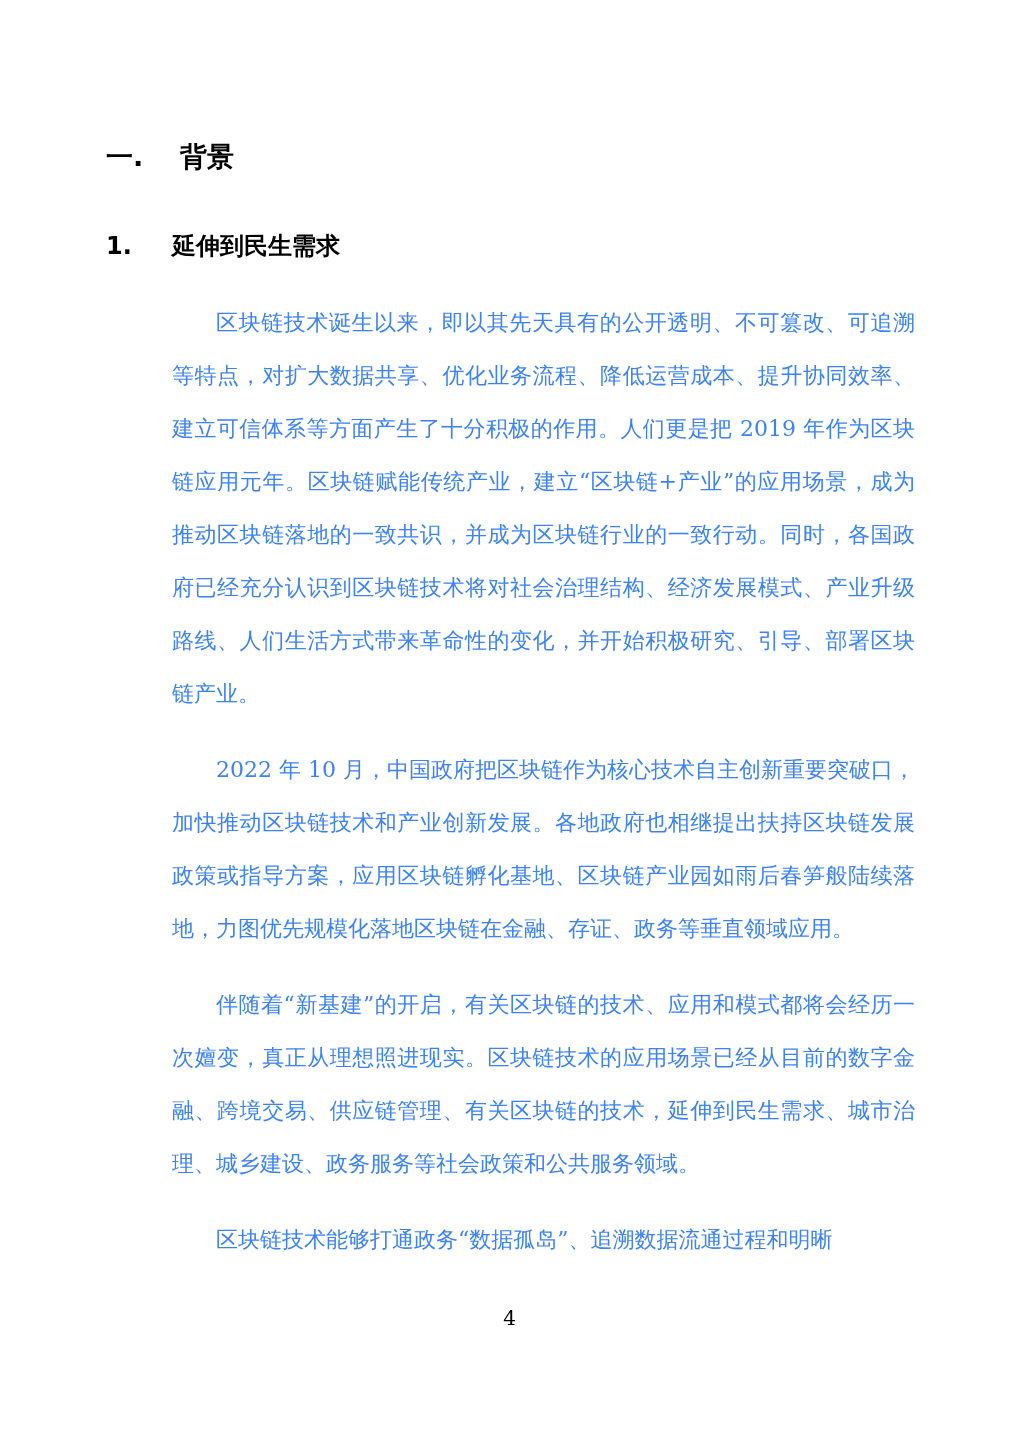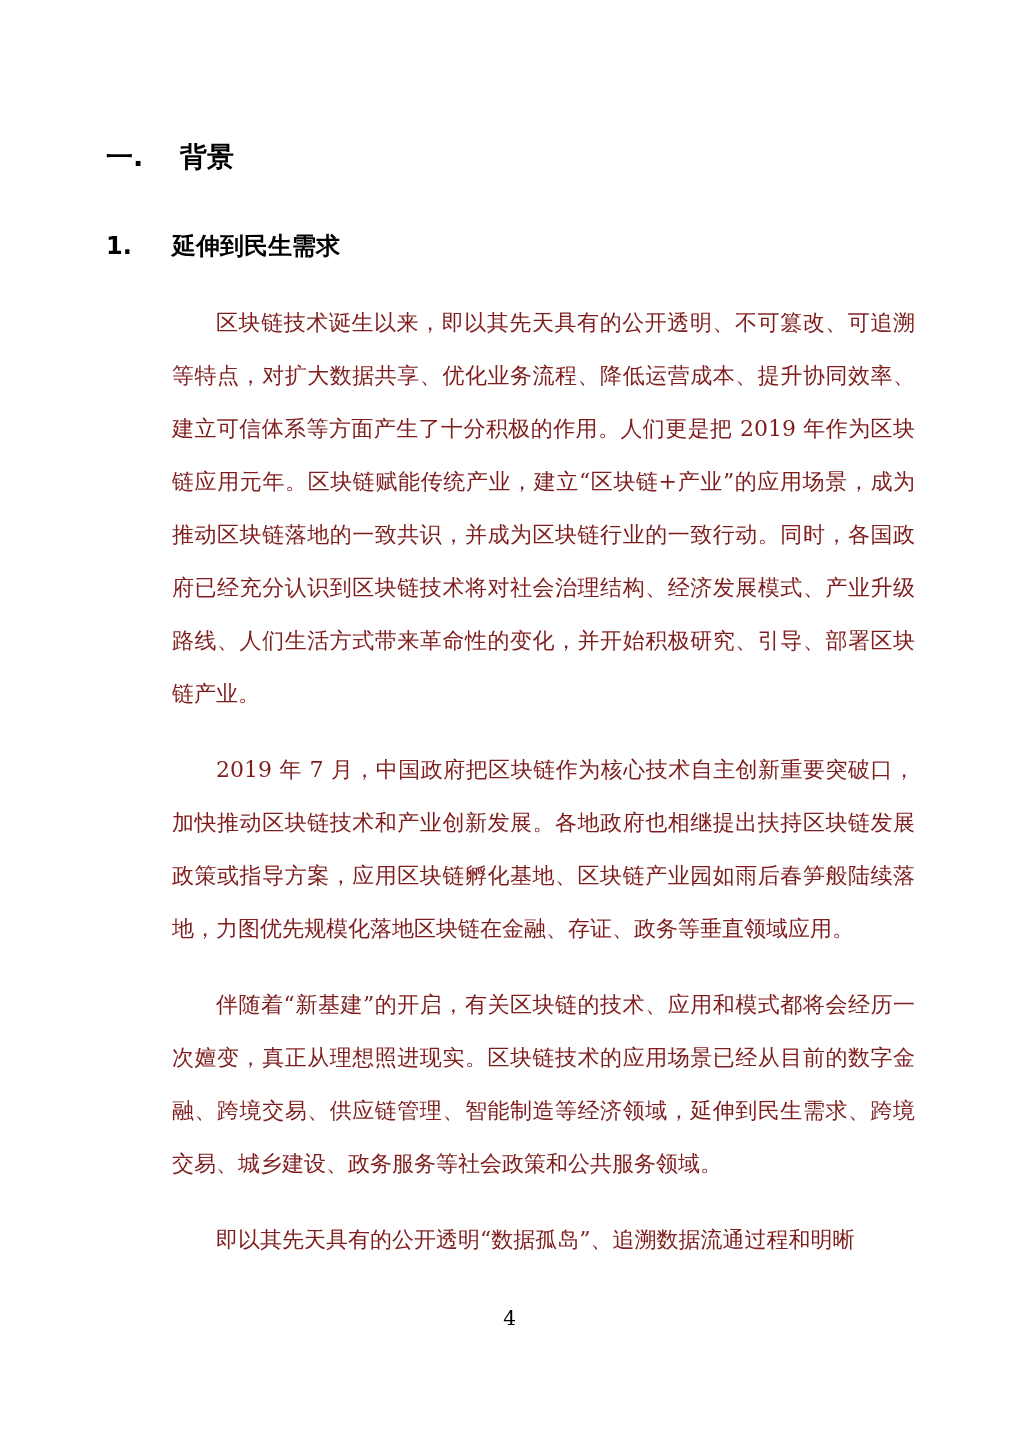--- a/index.html
+++ b/index.html
@@ -49,21 +49,21 @@
   .body-text {
     margin-left: 66px; 
   }
   .body-text p {
     font-size: 22px;
     line-height: 53px;
     text-align: justify;
     text-justify: inter-ideograph;
     text-indent: 2em;
     margin: 0 0 23px 0;
-    color: #7f1d1d;
+    color: #3b82f6;
   }
   .body-text p:first-child {
     margin-top: 34px;
   }
   .page-number {
     position: absolute;
     left: 0;
     top: 1305px;
     width: 100%;
     text-align: center;
@@ -83,20 +83,20 @@
     <span class="h-text">背景</span>
   </div>
 
   <div class="heading heading-2">
     <span class="h-num">1.</span>
     <span class="h-text">延伸到民生需求</span>
   </div>
 
   <div class="body-text">
     <p>区块链技术诞生以来，即以其先天具有的公开透明、不可篡改、可追溯等特点，对扩大数据共享、优化业务流程、降低运营成本、提升协同效率、建立可信体系等方面产生了十分积极的作用。人们更是把 2019 年作为区块链应用元年。区块链赋能传统产业，建立“区块链+产业”的应用场景，成为推动区块链落地的一致共识，并成为区块链行业的一致行动。同时，各国政府已经充分认识到区块链技术将对社会治理结构、经济发展模式、产业升级路线、人们生活方式带来革命性的变化，并开始积极研究、引导、部署区块链产业。</p>
-    <p>2019 年 7 月，中国政府把区块链作为核心技术自主创新重要突破口，加快推动区块链技术和产业创新发展。各地政府也相继提出扶持区块链发展政策或指导方案，应用区块链孵化基地、区块链产业园如雨后春笋般陆续落地，力图优先规模化落地区块链在金融、存证、政务等垂直领域应用。</p>
-    <p>伴随着“新基建”的开启，有关区块链的技术、应用和模式都将会经历一次嬗变，真正从理想照进现实。区块链技术的应用场景已经从目前的数字金融、跨境交易、供应链管理、智能制造等经济领域，延伸到民生需求、跨境交易、城乡建设、政务服务等社会政策和公共服务领域。</p>
-    <p>即以其先天具有的公开透明“数据孤岛”、追溯数据流通过程和明晰</p>
+    <p>2022 年 10 月，中国政府把区块链作为核心技术自主创新重要突破口，加快推动区块链技术和产业创新发展。各地政府也相继提出扶持区块链发展政策或指导方案，应用区块链孵化基地、区块链产业园如雨后春笋般陆续落地，力图优先规模化落地区块链在金融、存证、政务等垂直领域应用。</p>
+    <p>伴随着“新基建”的开启，有关区块链的技术、应用和模式都将会经历一次嬗变，真正从理想照进现实。区块链技术的应用场景已经从目前的数字金融、跨境交易、供应链管理、有关区块链的技术，延伸到民生需求、城市治理、城乡建设、政务服务等社会政策和公共服务领域。</p>
+    <p>区块链技术能够打通政务“数据孤岛”、追溯数据流通过程和明晰</p>
   </div>
 
   <div class="page-number">4</div>
 
 </div>
 
 </body></html>

